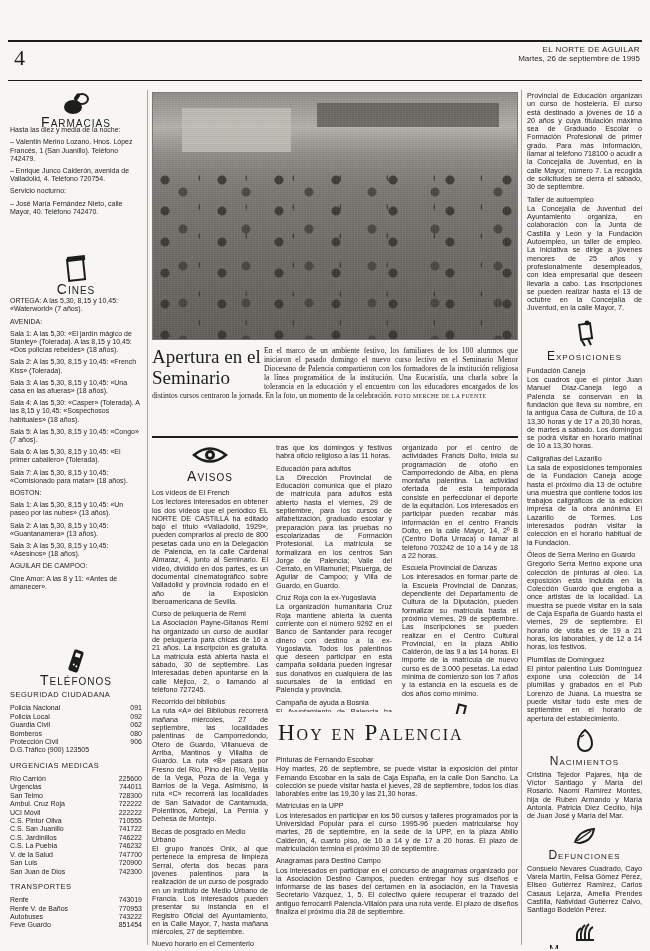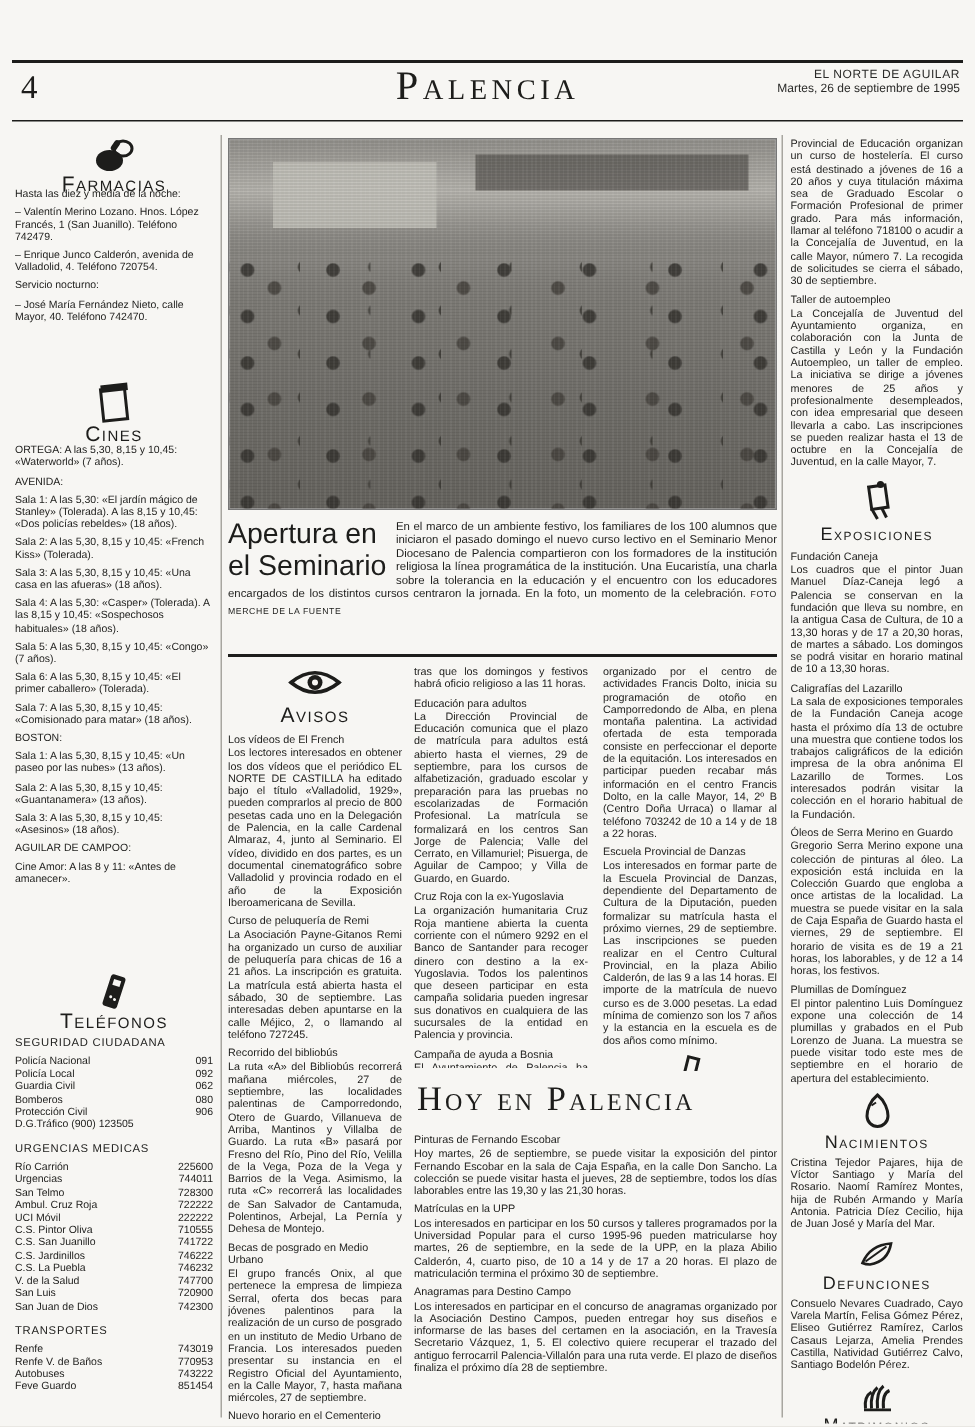--- a/index.html
+++ b/index.html
@@ -51,21 +51,20 @@
     background:repeating-linear-gradient(0deg, rgba(0,0,0,.07) 0 1px, transparent 1px 2px),
                repeating-linear-gradient(90deg, rgba(255,255,255,.05) 0 1px, transparent 1px 3px); }
 </style>
 </head>
 <body>
 
 <div class="page">
 
   <div class="rule" style="left:8px; top:40px; width:634px; height:2px;"></div>
   <div class="abs pgnum" style="left:14px; top:45px;">4</div>
-  <div class="abs masthead" style="left:0; right:0; top:42px;">Palencia</div>
   <div class="abs" style="right:10px; top:45px;">
     <div class="edname">EL NORTE DE AGUILAR</div>
     <div class="eddate">Martes, 26 de septiembre de 1995</div>
   </div>
   <div class="rule" style="left:8px; top:80px; width:634px; height:1px;"></div>
 
   <div class="vline" style="left:147px; top:90px; height:855px;"></div>
   <div class="vline" style="left:521px; top:90px; height:855px;"></div>
 
   <div class="abs side" style="left:10px; top:90px; width:132px;">
@@ -208,21 +207,21 @@
   </div>
 
   <div class="abs photo" style="left:152px; top:92px; width:366px; height:248px;
        background:linear-gradient(180deg,#93918c 0%,#b6b4ae 14%,#8e8c87 26%,#7c7a75 40%,#6e6c67 70%,#63615c 100%);">
     <div class="abs" style="left:8%; top:6%; width:30%; height:18%; background:#c6c4bd; opacity:.8;"></div>
     <div class="abs" style="left:45%; top:4%; width:50%; height:10%; background:#55534e; opacity:.7;"></div>
     <div class="crowd"></div>
     <div class="grain"></div>
   </div>
 
-  <div class="abs" style="left:152px; top:346px; width:366px; height:86px;">
+  <div class="abs" style="left:152px; top:346px; width:366px; height:86px;font-family:Liberation Serif, serif;">
     <h1 class="headline">Apertura en el Seminario</h1>
     <p class="caption">
       <span>En el marco de un ambiente festivo, los familiares de los 100 alumnos que iniciaron el pasado domingo el nuevo curso lectivo en el Seminario Menor Diocesano de Palencia compartieron con los formadores de la institución religiosa la línea programática de la institución. Una Eucaristía, una charla sobre la tolerancia en la educación y el encuentro con los educadores encargados de los distintos cursos centraron la jornada. En la foto, un momento de la celebración.</span>
       <span class="credit">FOTO MERCHE DE LA FUENTE</span>
     </p>
   </div>
   <div class="rule" style="left:152px; top:436px; width:366px; height:2px;"></div>
 
   <div class="abs col" style="left:152px; top:444px; width:116px; height:505px; overflow:hidden;">
     <svg class="ico" width="40" height="22" viewBox="0 0 40 22">

